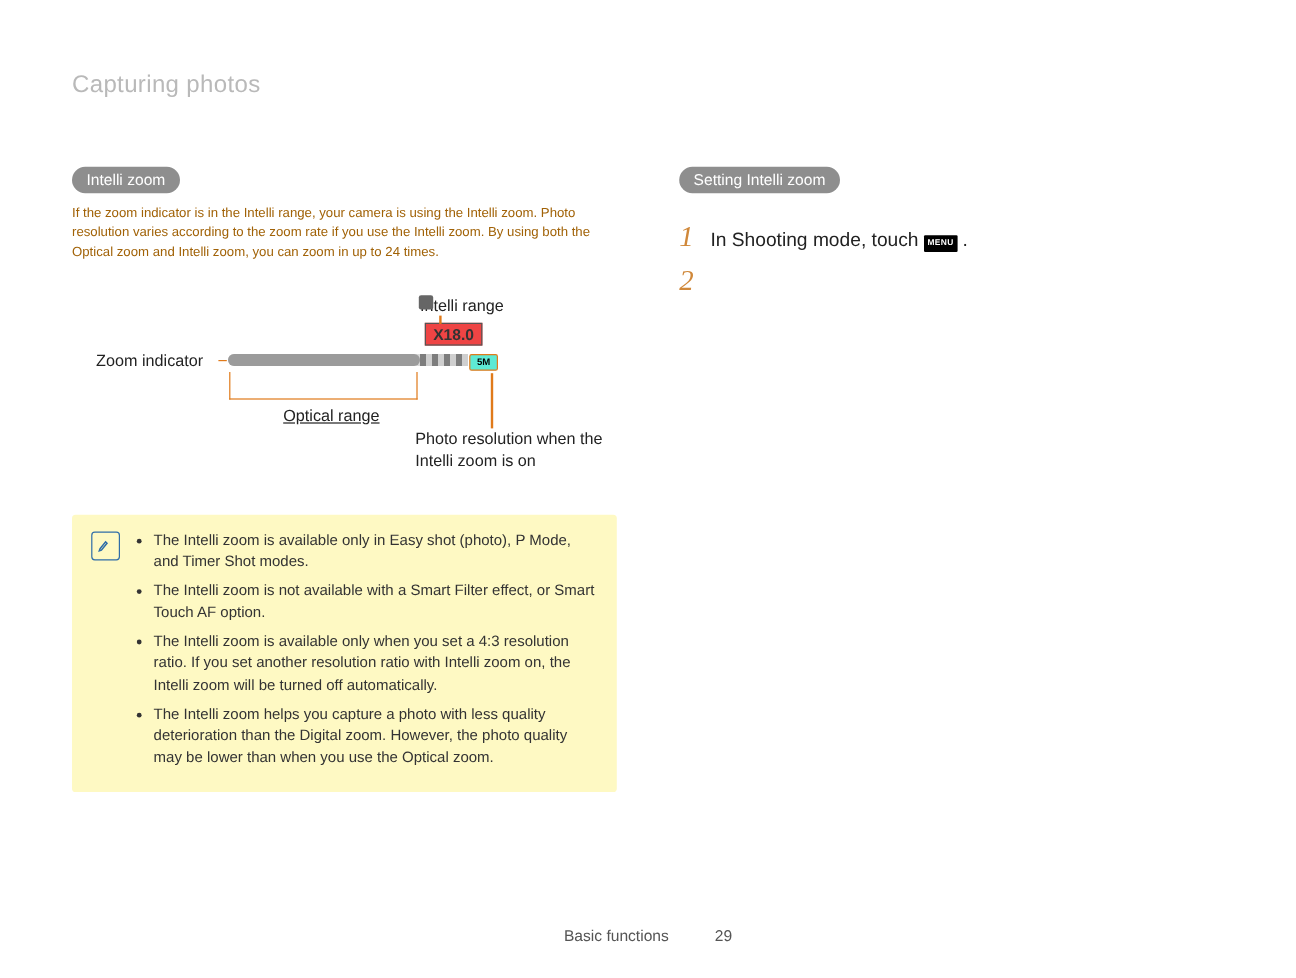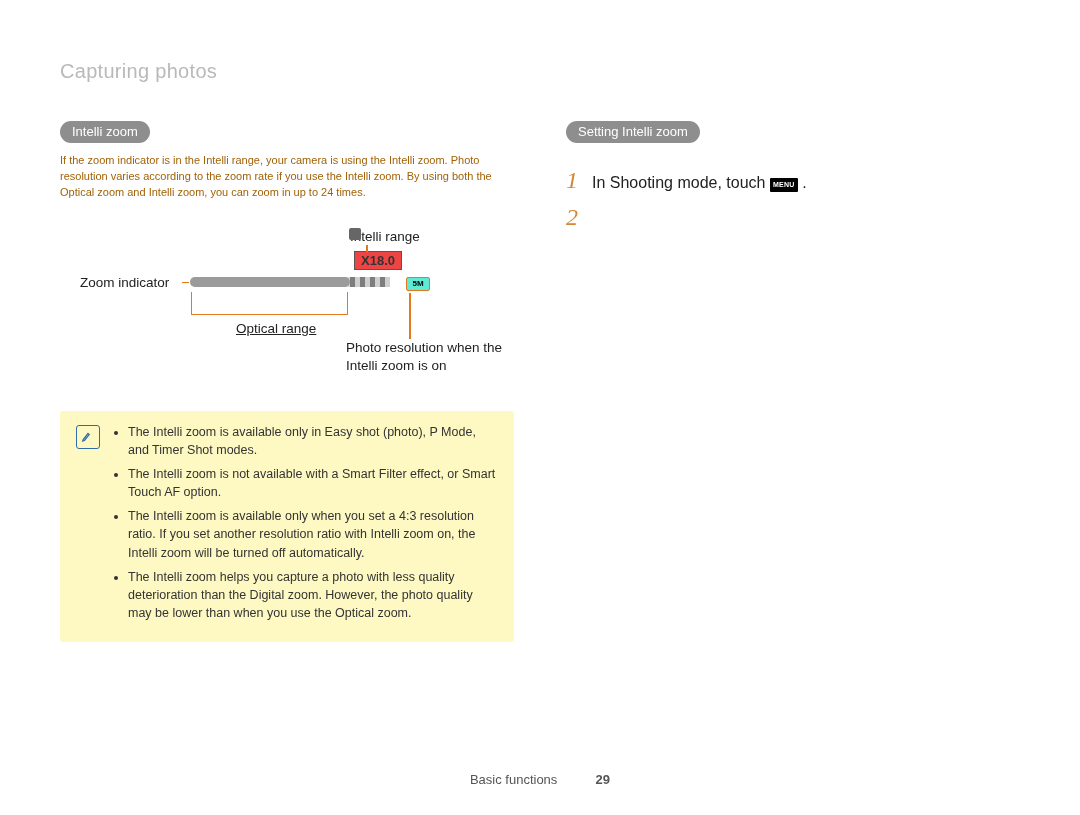--- a/index.html
+++ b/index.html
@@ -14,21 +14,21 @@
     width: 1080px;
     height: 815px;
     position: relative;
     box-sizing: border-box;
     padding: 60px 60px 40px 60px;
   }
   .page-title {
     font-size: 20px;
     font-weight: 300;
     color: #b9b9b9;
-    margin-bottom: 38px;
+    margin-bottom: 56px;
     letter-spacing: 0.3px;
   }
   .columns {
     display: flex;
     gap: 52px;
   }
   .col {
     flex: 1;
     min-width: 0;
   }
@@ -104,21 +104,21 @@
   }
   .bar-tick {
     position: absolute;
     left: 289px; top: -1px;
     width: 12px; height: 12px;
     background: #666;
     border-radius: 2px;
   }
   .res-icon {
     position: absolute;
-    left: 346px;
+    left: 331px;
     top: 48px;
     width: 22px;
     height: 12px;
     border: 1.5px solid #e07a1a;
     border-radius: 2px;
     display: flex;
     align-items: center;
     justify-content: center;
     font-size: 8px;
     font-weight: 700;
@@ -205,21 +205,21 @@
 
   .footer {
     position: absolute;
     bottom: 28px;
     left: 0;
     width: 100%;
     text-align: center;
     font-size: 13px;
     color: #555;
   }
-  .footer .pg { font-weight: bold; margin-left: 31px; }
+  .footer .pg { font-weight: normal; margin-left: 31px; }
 </style>
 </head>
 <body>
 
 <div class="page">
 
   <div class="page-title">Capturing photos</div>
 
   <div class="columns">
 

